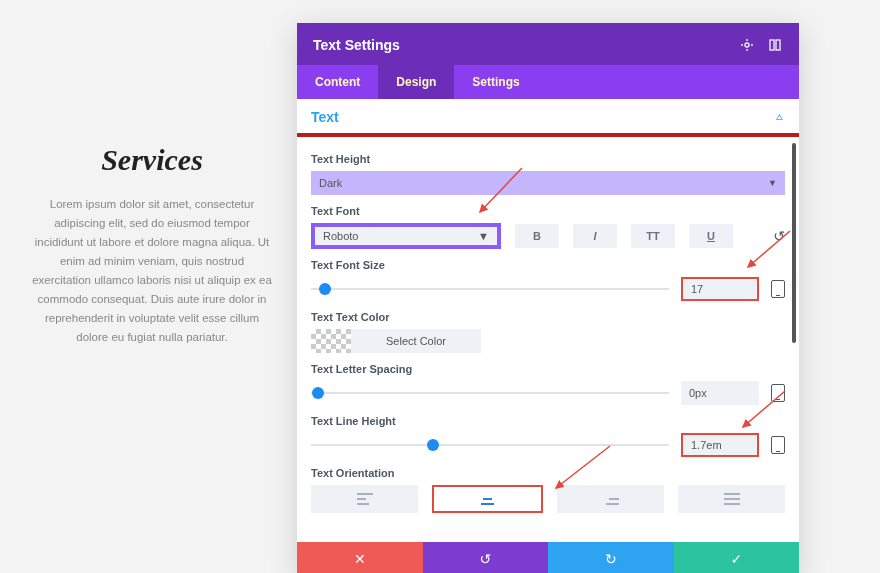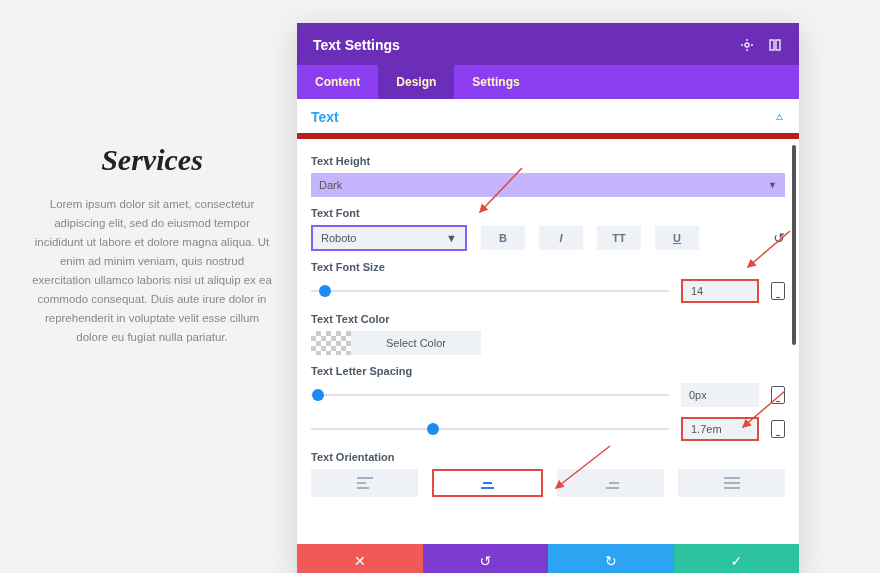--- a/index.html
+++ b/index.html
@@ -66,21 +66,21 @@
     padding: 10px 18px;
     cursor: pointer;
   }
   .tab.active { background: #6c2eb9; }
 
   .section-header {
     padding: 10px 14px 8px 14px;
     display: flex;
     justify-content: space-between;
     align-items: center;
-    border-bottom: 6px solid #b91c1c;
+    border-bottom: 4px solid #b91c1c;
   }
   .section-header .section-title { color: #2aa3f0; font-size: 14px; font-weight: 600; }
   .section-header .chev { color: #2aa3f0; font-size: 11px; }
 
   .panel-body {
     height: 405px;
     overflow: hidden;
     position: relative;
     padding: 6px 14px 6px 14px;
   }
@@ -113,30 +113,30 @@
     color: #555;
     padding: 0 8px;
     display: flex;
     align-items: center;
     justify-content: space-between;
   }
   .select .caret { font-size: 9px; color: #555; }
 
   .font-row { display: flex; align-items: center; gap: 14px; }
   .font-select {
-    width: 156px;
+    width: 190px;
     height: 26px;
     background: #eef1f5;
     font-size: 11px;
     color: #555;
     display: flex;
     align-items: center;
     justify-content: space-between;
     padding: 0 8px;
-    border: 2px solid #8b5cf6;
+    border: 4px solid #8b5cf6;
   }
   .style-btn {
     width: 44px;
     height: 24px;
     background: #eef1f5;
     display: flex;
     align-items: center;
     justify-content: center;
     color: #6b7280;
     font-size: 11px;
@@ -347,21 +347,21 @@
       </div>
     </div>
 
     <div class="field">
       <span class="field-label">Text Font Size</span>
       <div class="range-row">
         <div class="range-track">
           <div class="track"></div>
           <div class="thumb" style="left:4%"></div>
         </div>
-        <div class="value-box highlighted">14</div>
+        <div class="value-box highlighted">17</div>
         <span class="device-ico"></span>
       </div>
     </div>
 
     <div class="field">
       <span class="field-label">Text Text Color</span>
       <div class="color-row">
         <div class="swatch"></div>
         <div class="select-color">Select Color</div>
       </div>
@@ -373,20 +373,21 @@
         <div class="range-track">
           <div class="track"></div>
           <div class="thumb" style="left:2%"></div>
         </div>
         <div class="value-box">0px</div>
         <span class="device-ico"></span>
       </div>
     </div>
 
     <div class="field">
+      <span class="field-label">Text Line Height</span>
       <div class="range-row">
         <div class="range-track">
           <div class="track"></div>
           <div class="thumb" style="left:34%"></div>
         </div>
         <div class="value-box highlighted">1.7em</div>
         <span class="device-ico"></span>
       </div>
     </div>
 

